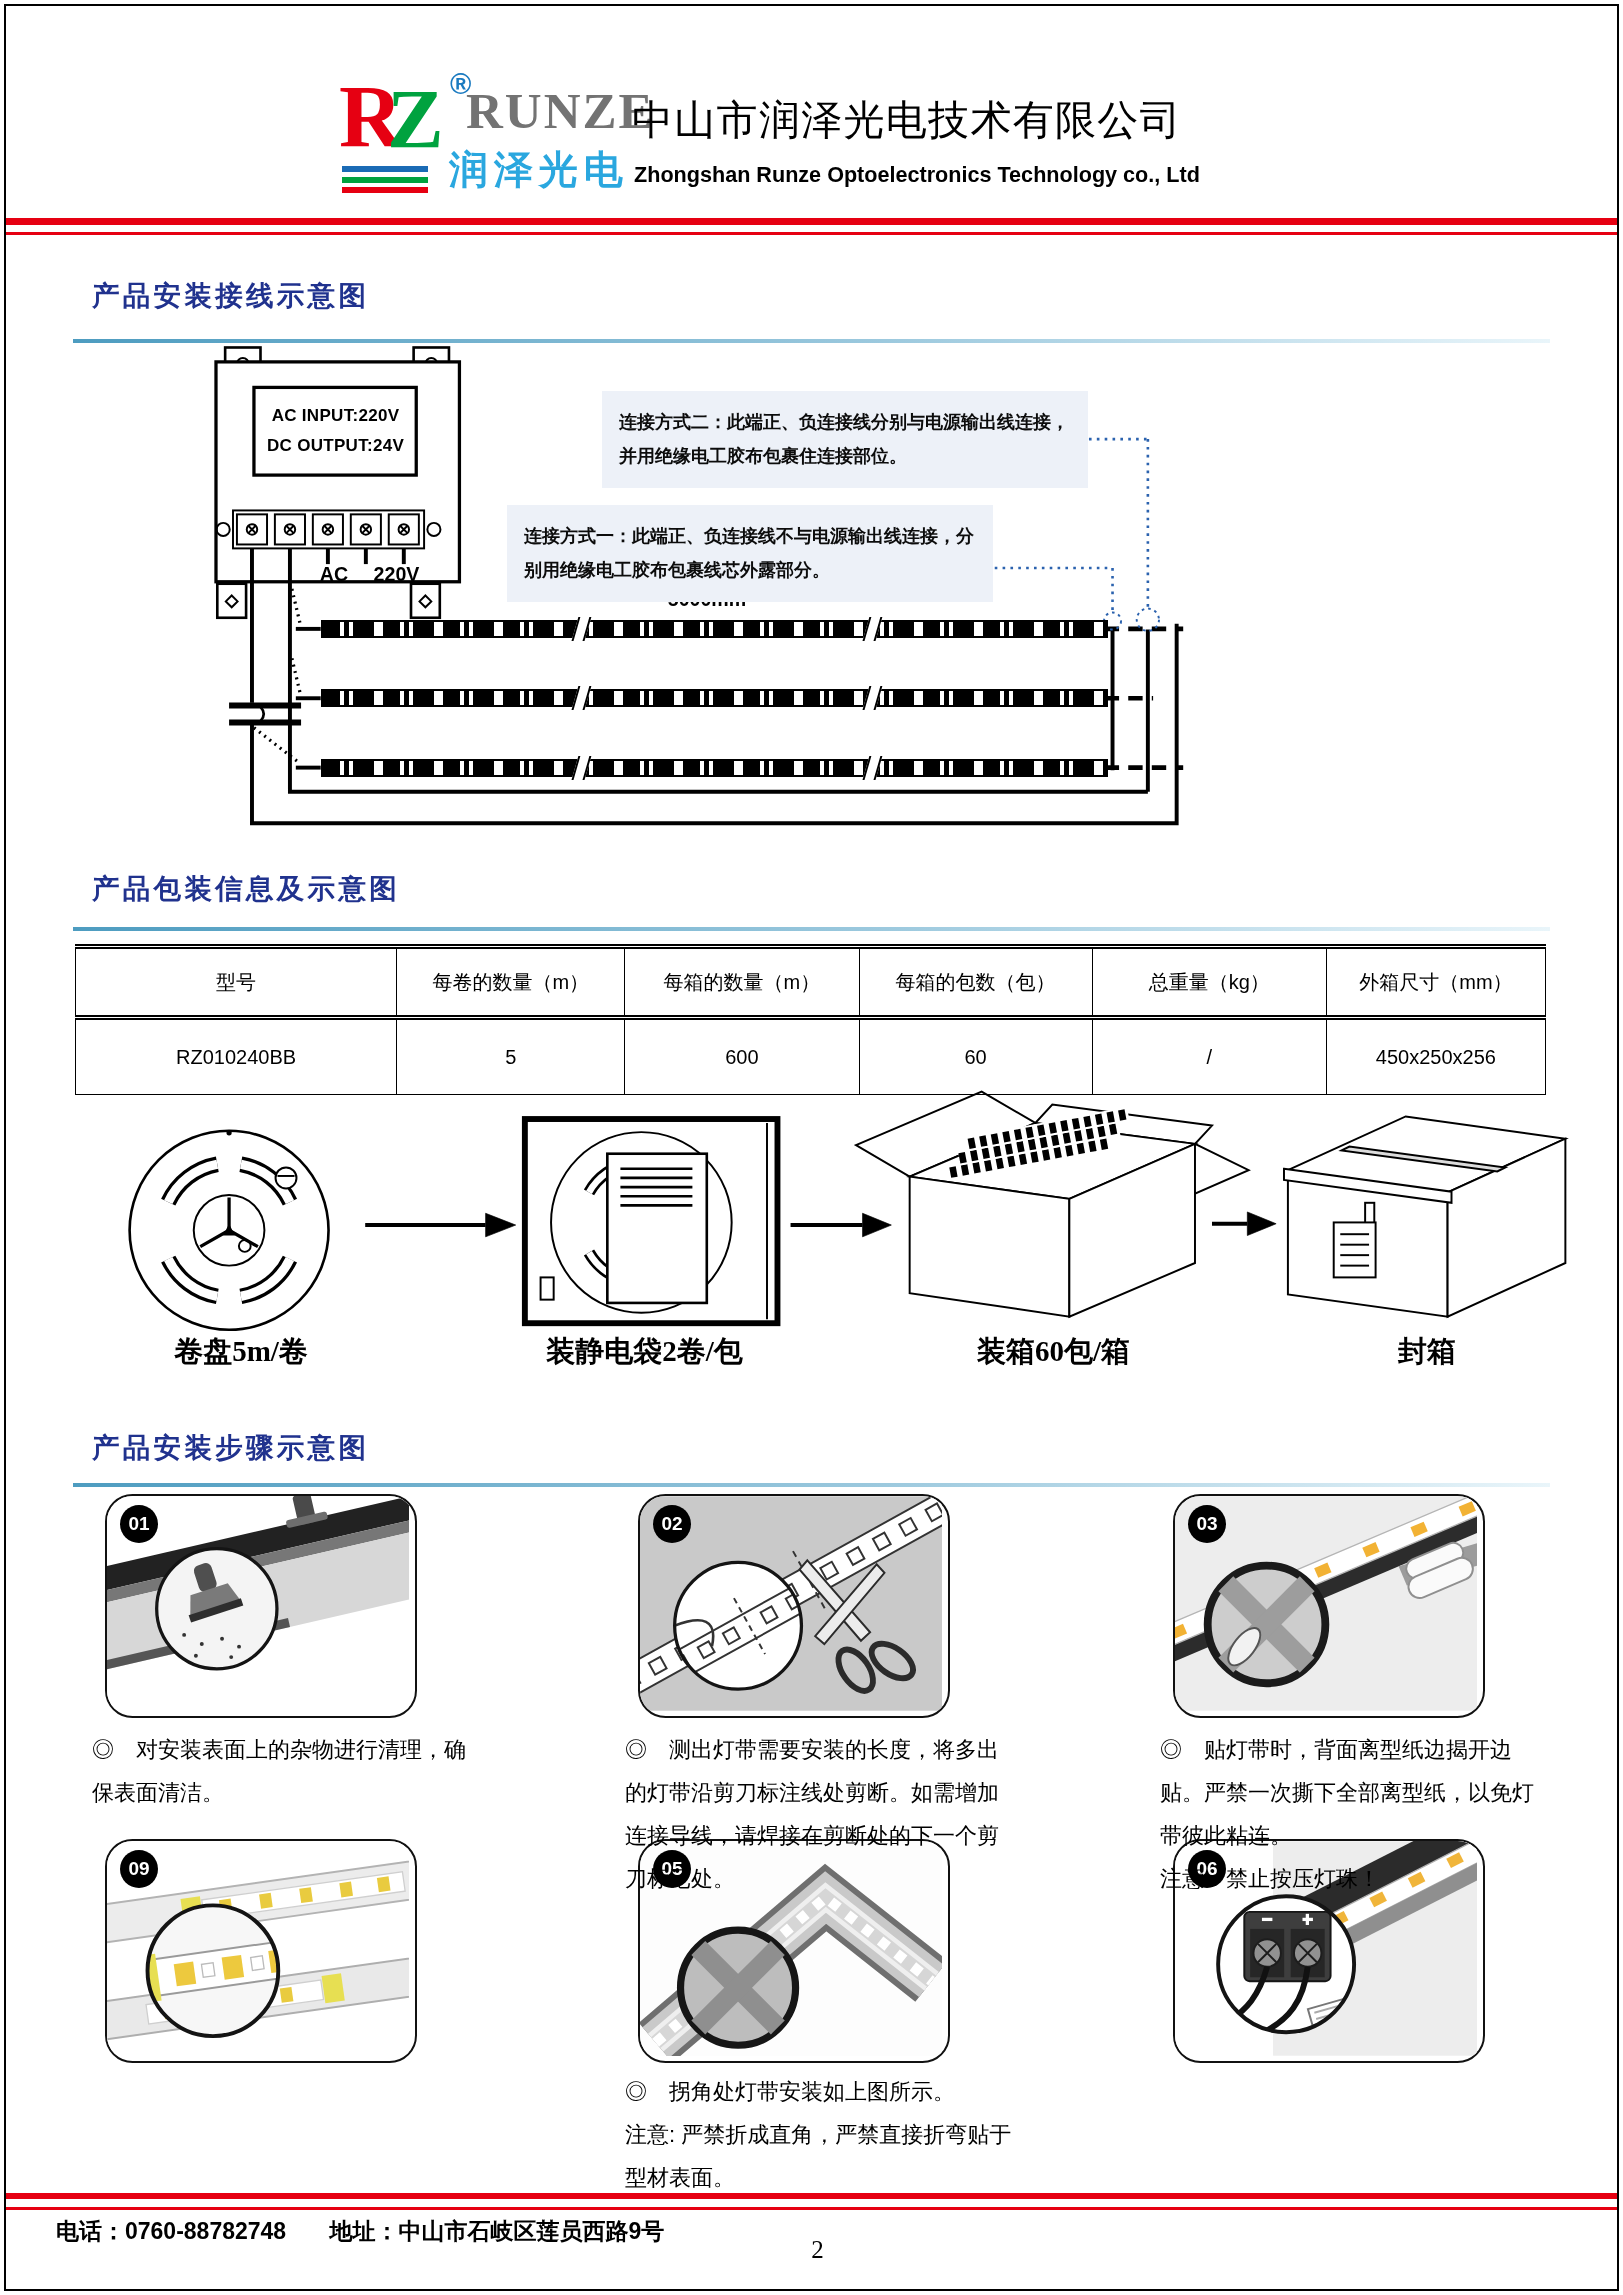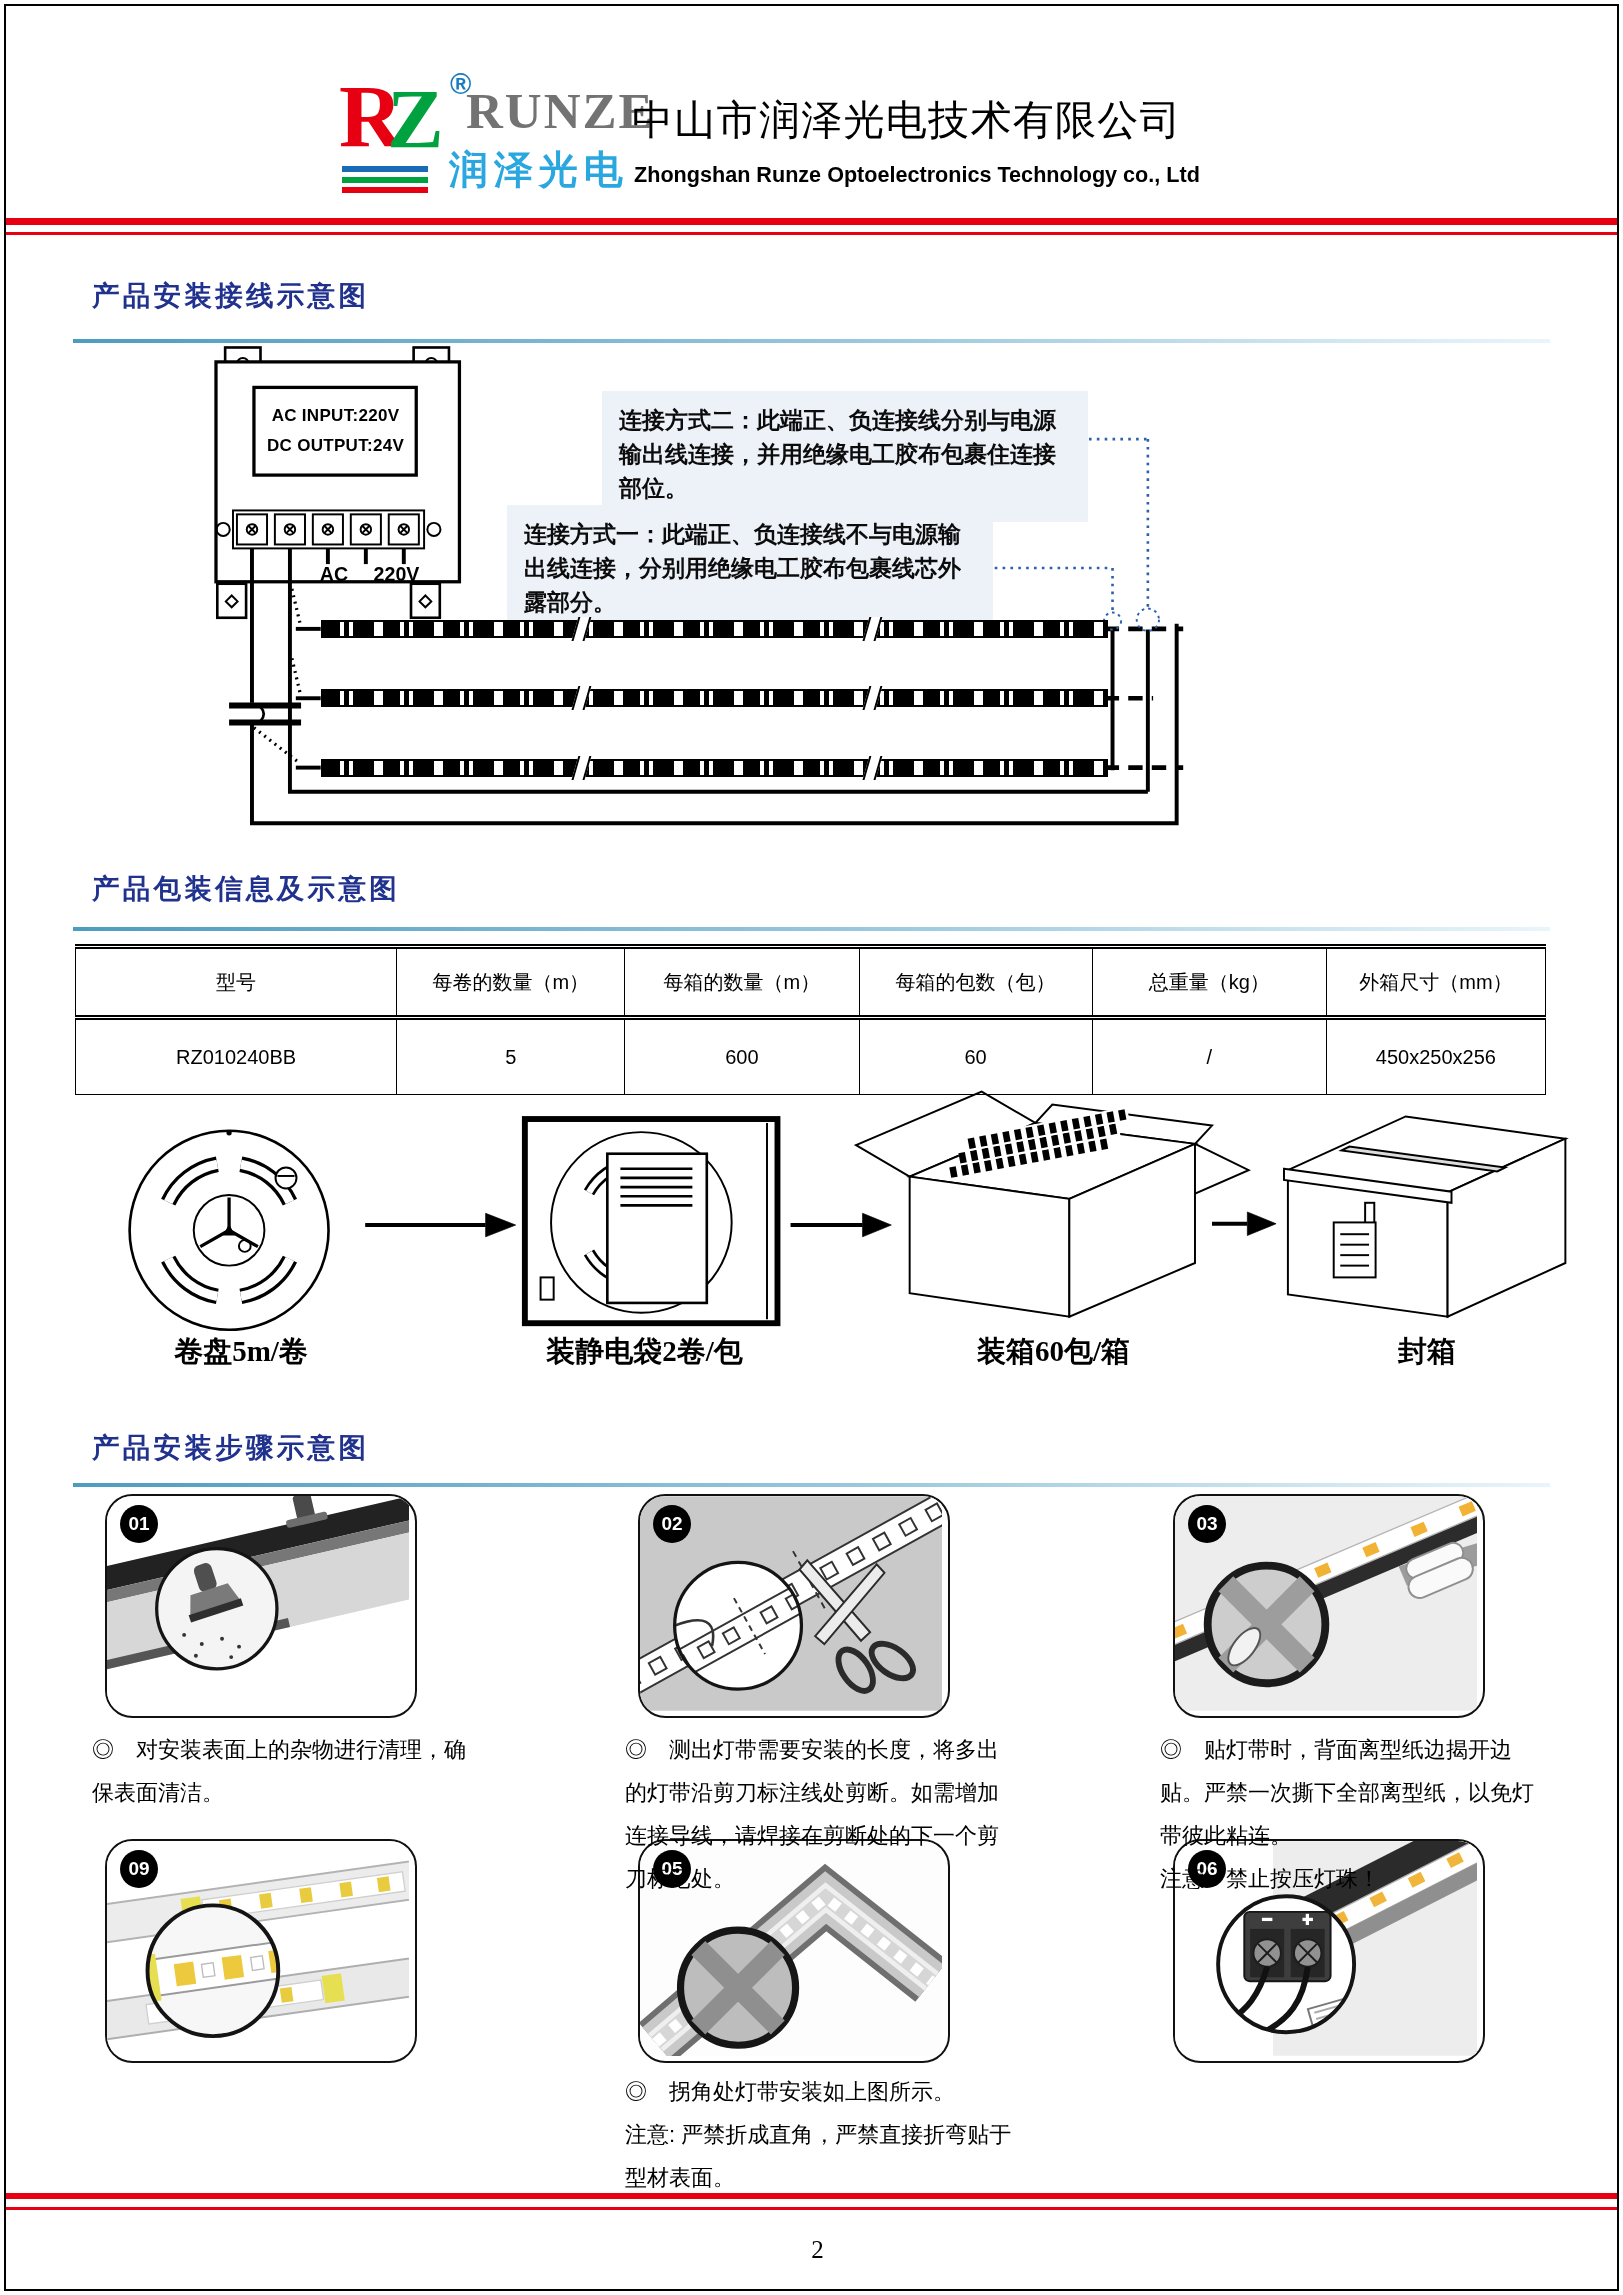--- a/index.html
+++ b/index.html
@@ -23,21 +23,21 @@
   .sec-title{position:absolute;left:92px;font-size:27.5px;font-weight:700;color:#20328e;letter-spacing:3.3px;}
   .sec-rule{position:absolute;left:73px;width:1477px;height:3.9px;
             background:linear-gradient(to right,#4d9cc0,#9cc9de 55%,#e9f5fa);}
 
   
   .psu-label{position:absolute;left:257px;top:390px;width:157px;height:82px;z-index:2;
              display:flex;flex-direction:column;justify-content:center;gap:9.2px;align-items:center;}
   .psu-label span{font-size:17px;font-weight:800;letter-spacing:0.3px;}
   .wire-lbl{position:absolute;z-index:2;font-size:19.6px;font-weight:800;text-align:center;}
   .callout{position:absolute;z-index:2;width:452px;background:#edf1f8;padding:14.4px 17px;
-           font-size:23px;line-height:34px;font-weight:700;color:#0c0c0c;font-family:Liberation Mono, monospace;}
+           font-size:18px;line-height:34px;font-weight:700;color:#0c0c0c;}
   .led-strip{position:absolute;z-index:2;width:783px;height:14.4px;border:2px solid #000;
      background:repeating-linear-gradient(90deg,#000 0 17px,#fff 17px 21px,#000 21px 26px,#fff 26px 30px,#000 30px 51px,#fff 51px 60px);}
   .brk{position:absolute;top:-4.6px;bottom:-4.6px;width:9.2px;background:#fff;border-left:2px solid #000;border-right:2px solid #000;transform:skewX(-16deg);}
 
   
   .pkg-table{position:absolute;left:75px;top:944px;width:1471px;border-collapse:collapse;z-index:2;
              table-layout:fixed;font-size:20px;}
   .pkg-table th{height:64px;font-weight:400;border:1.3px solid #000;border-top:5.9px double #000;border-bottom:5.9px double #000;text-align:center;}
   .pkg-table td{height:72px;border:1.3px solid #000;text-align:center;}
 
@@ -559,15 +559,19 @@
     <div>◎　贴灯带时，背面离型纸边揭开边贴。严禁一次撕下全部离型纸，以免灯带彼此粘连。</div>
       <div>注意：禁止按压灯珠！</div>
   </div>
   <div class="cap" style="left:625px;top:2070px;">
     <div>◎　拐角处灯带安装如上图所示。</div>
       <div>注意: 严禁折成直角，严禁直接折弯贴于型材表面。</div>
   </div>
 
   <div class="redbar" style="top:2193px;height:5.9px;"></div>
   <div class="redbar" style="top:2207px;height:2.6px;"></div>
+  <div class="foot-line">
+    <span>电话：0760-88782748</span>
+    <span class="addr">地址：中山市石岐区莲员西路9号</span>
+  </div>
   <div class="pagenum">2</div>
 </div>
 
 
 </body></html>

